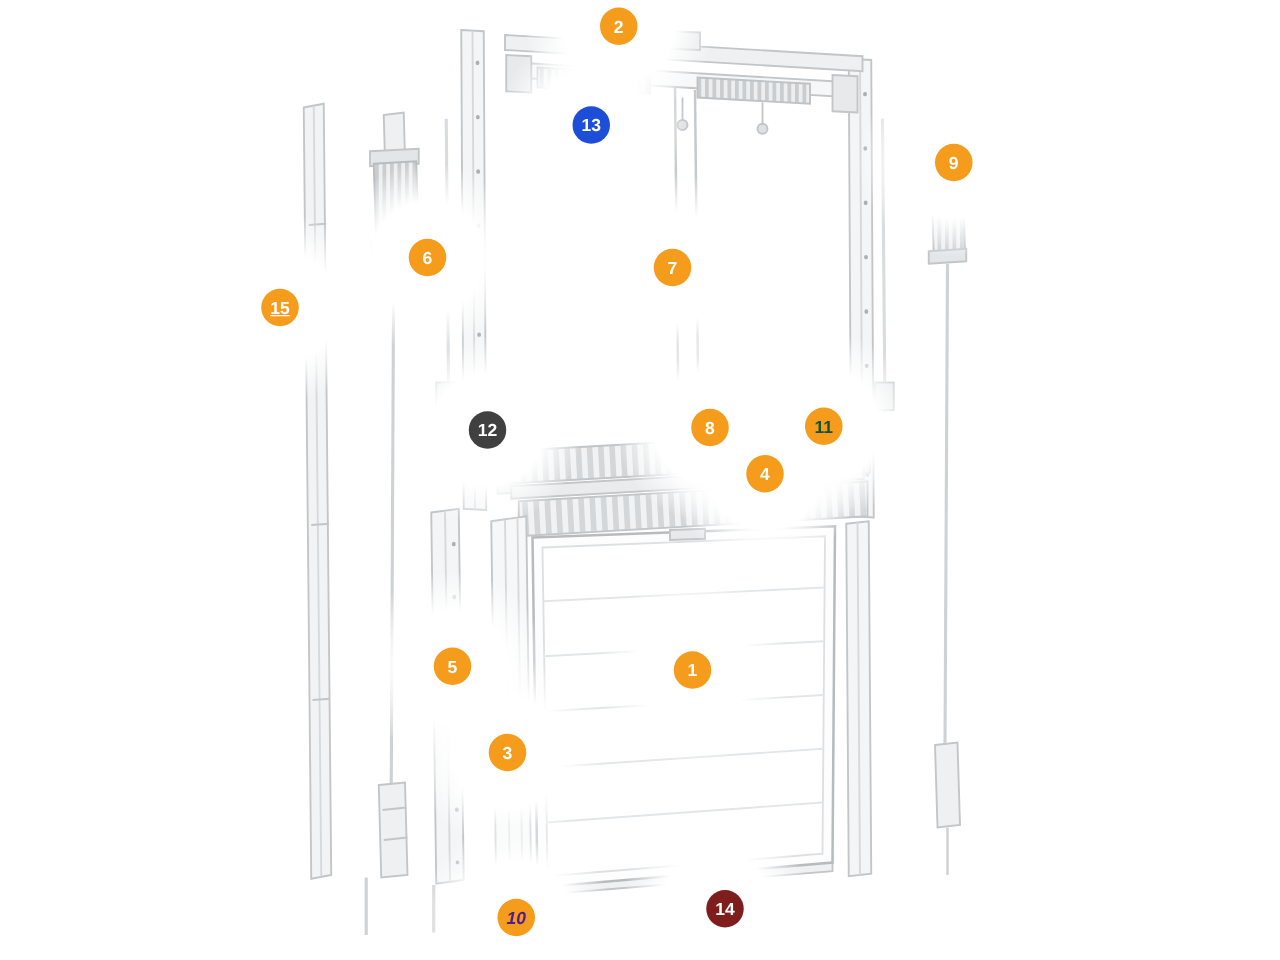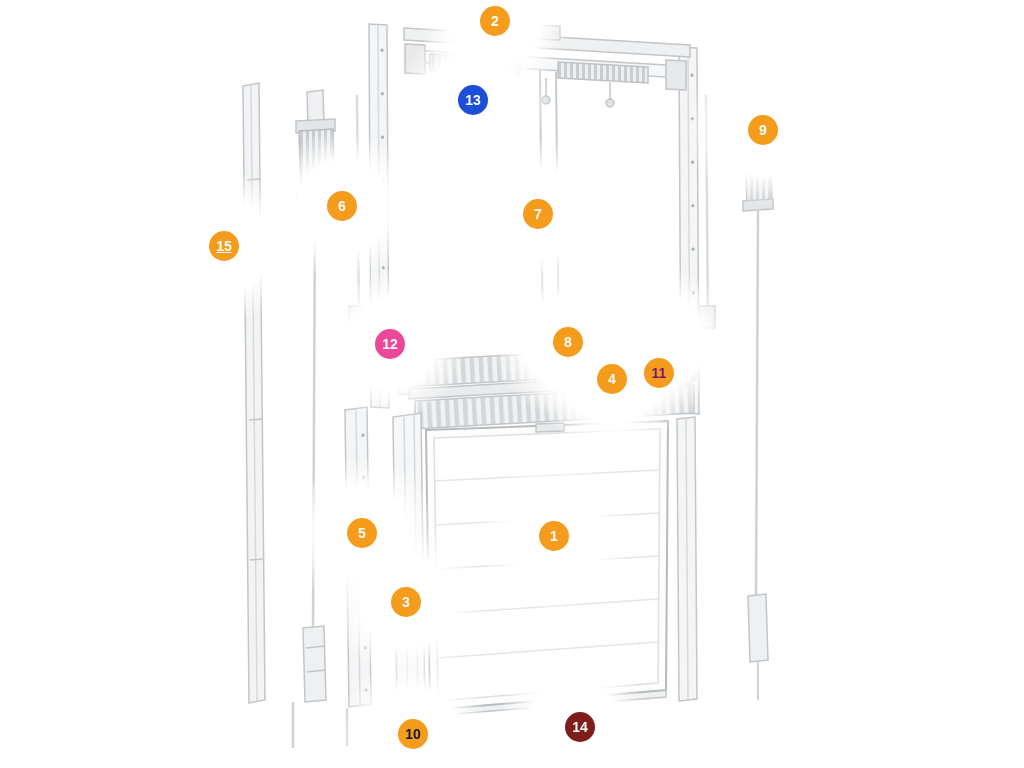--- a/index.html
+++ b/index.html
@@ -184,21 +184,21 @@
       <div class="halo" style="left: 224px; top: 246px;"></div>
       <div class="badge" style="left: 554px; top: 536px; background: rgb(245, 156, 28); color: rgb(255, 255, 255);">1</div>
       <div class="badge" style="left: 495px; top: 21px; background: rgb(245, 156, 28); color: rgb(255, 255, 255);">2</div>
       <div class="badge" style="left: 406px; top: 602px; background: rgb(245, 156, 28); color: rgb(255, 255, 255);">3</div>
       <div class="badge" style="left: 612px; top: 379px; background: rgb(245, 156, 28); color: rgb(255, 255, 255);">4</div>
       <div class="badge" style="left: 362px; top: 533px; background: rgb(245, 156, 28); color: rgb(255, 255, 255);">5</div>
       <div class="badge" style="left: 342px; top: 206px; background: rgb(245, 156, 28); color: rgb(255, 255, 255);">6</div>
       <div class="badge" style="left: 538px; top: 214px; background: rgb(245, 156, 28); color: rgb(255, 255, 255);">7</div>
       <div class="badge" style="left: 568px; top: 342px; background: rgb(245, 156, 28); color: rgb(255, 255, 255);">8</div>
       <div class="badge" style="left: 763px; top: 130px; background: rgb(245, 156, 28); color: rgb(255, 255, 255);">9</div>
-      <div class="badge" style="left: 413px; top: 734px; background: rgb(245, 156, 28); color: #0f172a;">10</div>
-      <div class="badge" style="left: 659px; top: 341px; background: rgb(245, 156, 28); color: #701a75; margin-top: 32px;">11</div>
-      <div class="badge" style="left: 390px; top: 344px; background: #ec4899; color: rgb(255, 255, 255); text-align: right;">12</div>
+      <div class="badge" style="left: 413px; top: 734px; background: rgb(245, 156, 28); color: #4c1d95; font-style: italic;">10</div>
+      <div class="badge" style="left: 659px; top: 341px; background: rgb(245, 156, 28); color: #14532d;">11</div>
+      <div class="badge" style="left: 390px; top: 344px; background: #404040; color: rgb(255, 255, 255); text-align: right;">12</div>
       <div class="badge" style="left: 473px; top: 100px; background: #1d4ed8; color: rgb(255, 255, 255);">13</div>
       <div class="badge" style="left: 580px; top: 727px; background: #7f1d1d; color: rgb(255, 255, 255);">14</div>
       <div class="badge" style="left: 224px; top: 246px; background: rgb(245, 156, 28); color: rgb(255, 255, 255); text-decoration: underline;">15</div>
     </div>
 
 </div>
 
 </body></html>

